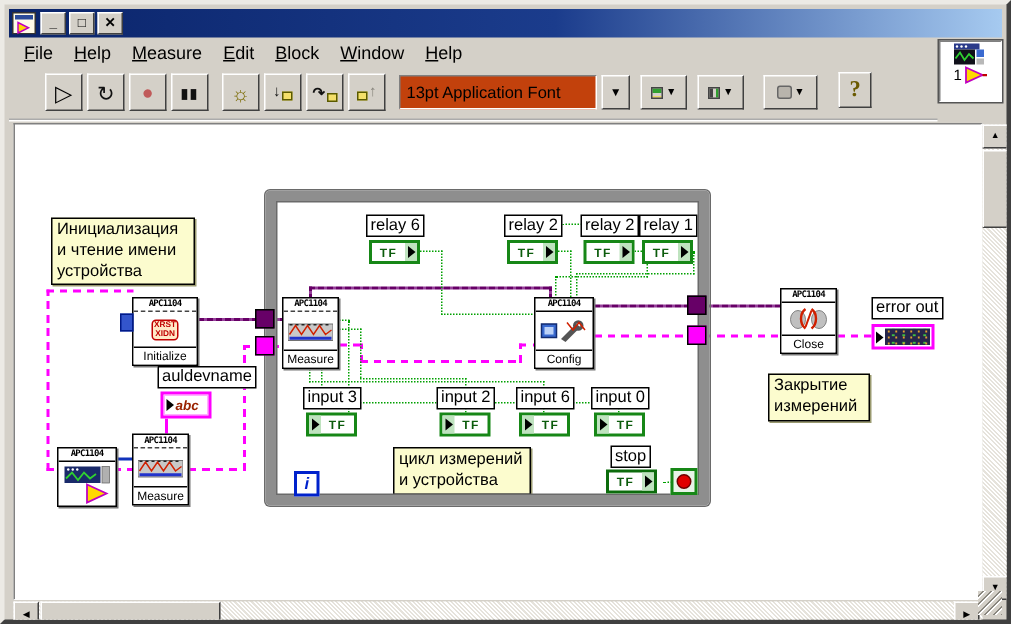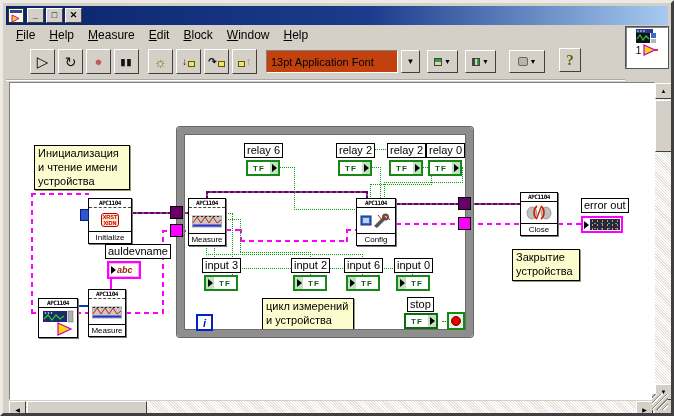--- a/index.html
+++ b/index.html
@@ -238,21 +238,21 @@
   </div>
 
   <div class="diagram">
 
     <div class="free-label" style="left:24px;top:62px;width:96px">Инициализация
 и чтение имени
 устройства</div>
     <div class="free-label" style="left:252px;top:215px;width:92px">цикл измерений
 и устройства</div>
     <div class="free-label" style="left:502px;top:166px;width:68px">Закрытие
-устройства</div>
+измерений</div>
 
     <div class="wh purple-h" style="left:122px;top:129px;width:40px"></div>
     <div class="wh purple-h" style="left:171px;top:129px;width:9px"></div>
     <div class="wv purple-v" style="left:196px;top:108px;height:9px"></div>
     <div class="wh purple-h" style="left:196px;top:108px;width:162px"></div>
     <div class="wv purple-v" style="left:356px;top:108px;height:9px"></div>
     <div class="wh purple-h" style="left:386px;top:120px;width:64px"></div>
     <div class="wh purple-h" style="left:459px;top:120px;width:51px"></div>
 
     <div class="wh mag-h" style="left:21px;top:110px;width:58px"></div>
@@ -402,21 +402,21 @@
           <span class="tri-r"></span>
         </span>
     </div>
     <div class="obj-label" style="left:377px;top:60px">relay 2</div>
     <div class="tf" style="left:379px;top:77px">
       <span class="txt">TF</span>
         <span class="arr">
           <span class="tri-r"></span>
         </span>
     </div>
-    <div class="obj-label" style="left:416px;top:60px">relay 0</div>
+    <div class="obj-label" style="left:416px;top:60px">relay 1</div>
     <div class="tf" style="left:418px;top:77px">
       <span class="txt">TF</span>
         <span class="arr">
           <span class="tri-r"></span>
         </span>
     </div>
 
     <div class="obj-label" style="left:192px;top:175px">input 3</div>
     <div class="tf" style="left:194px;top:192px">
       <span class="arr">

